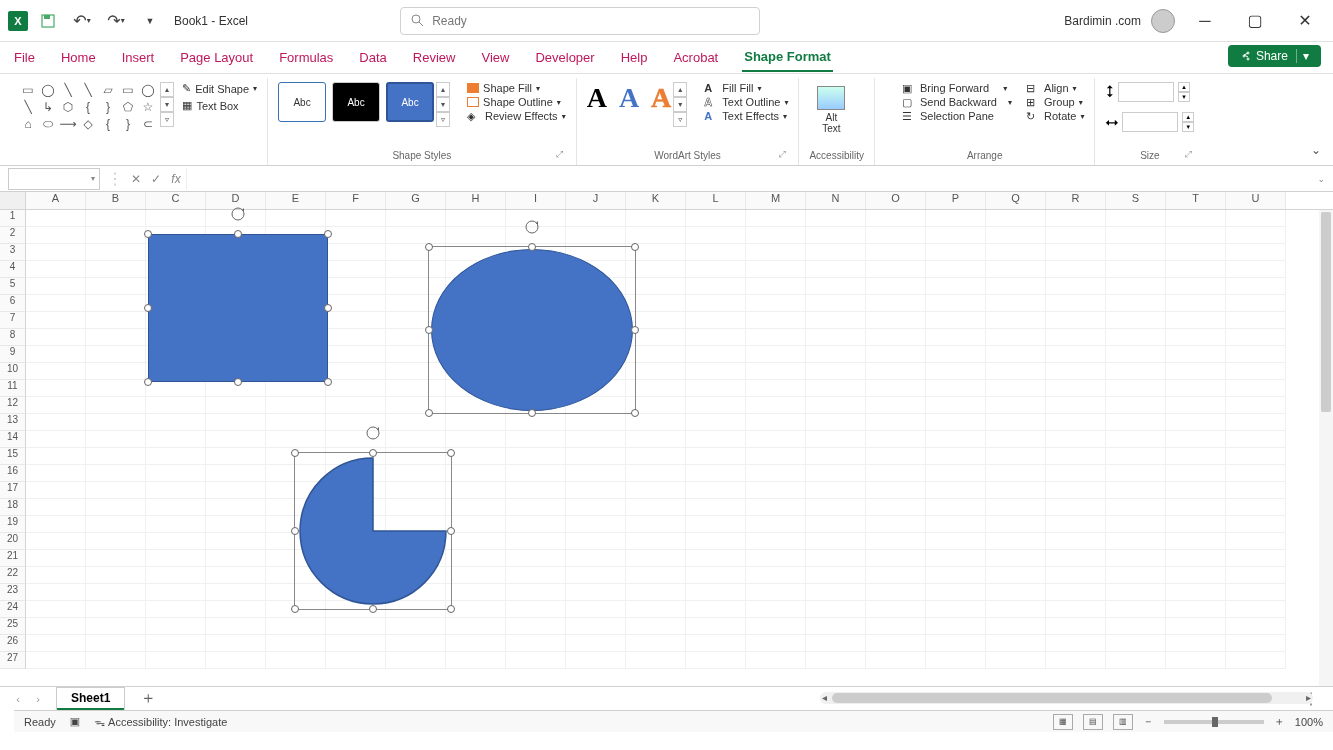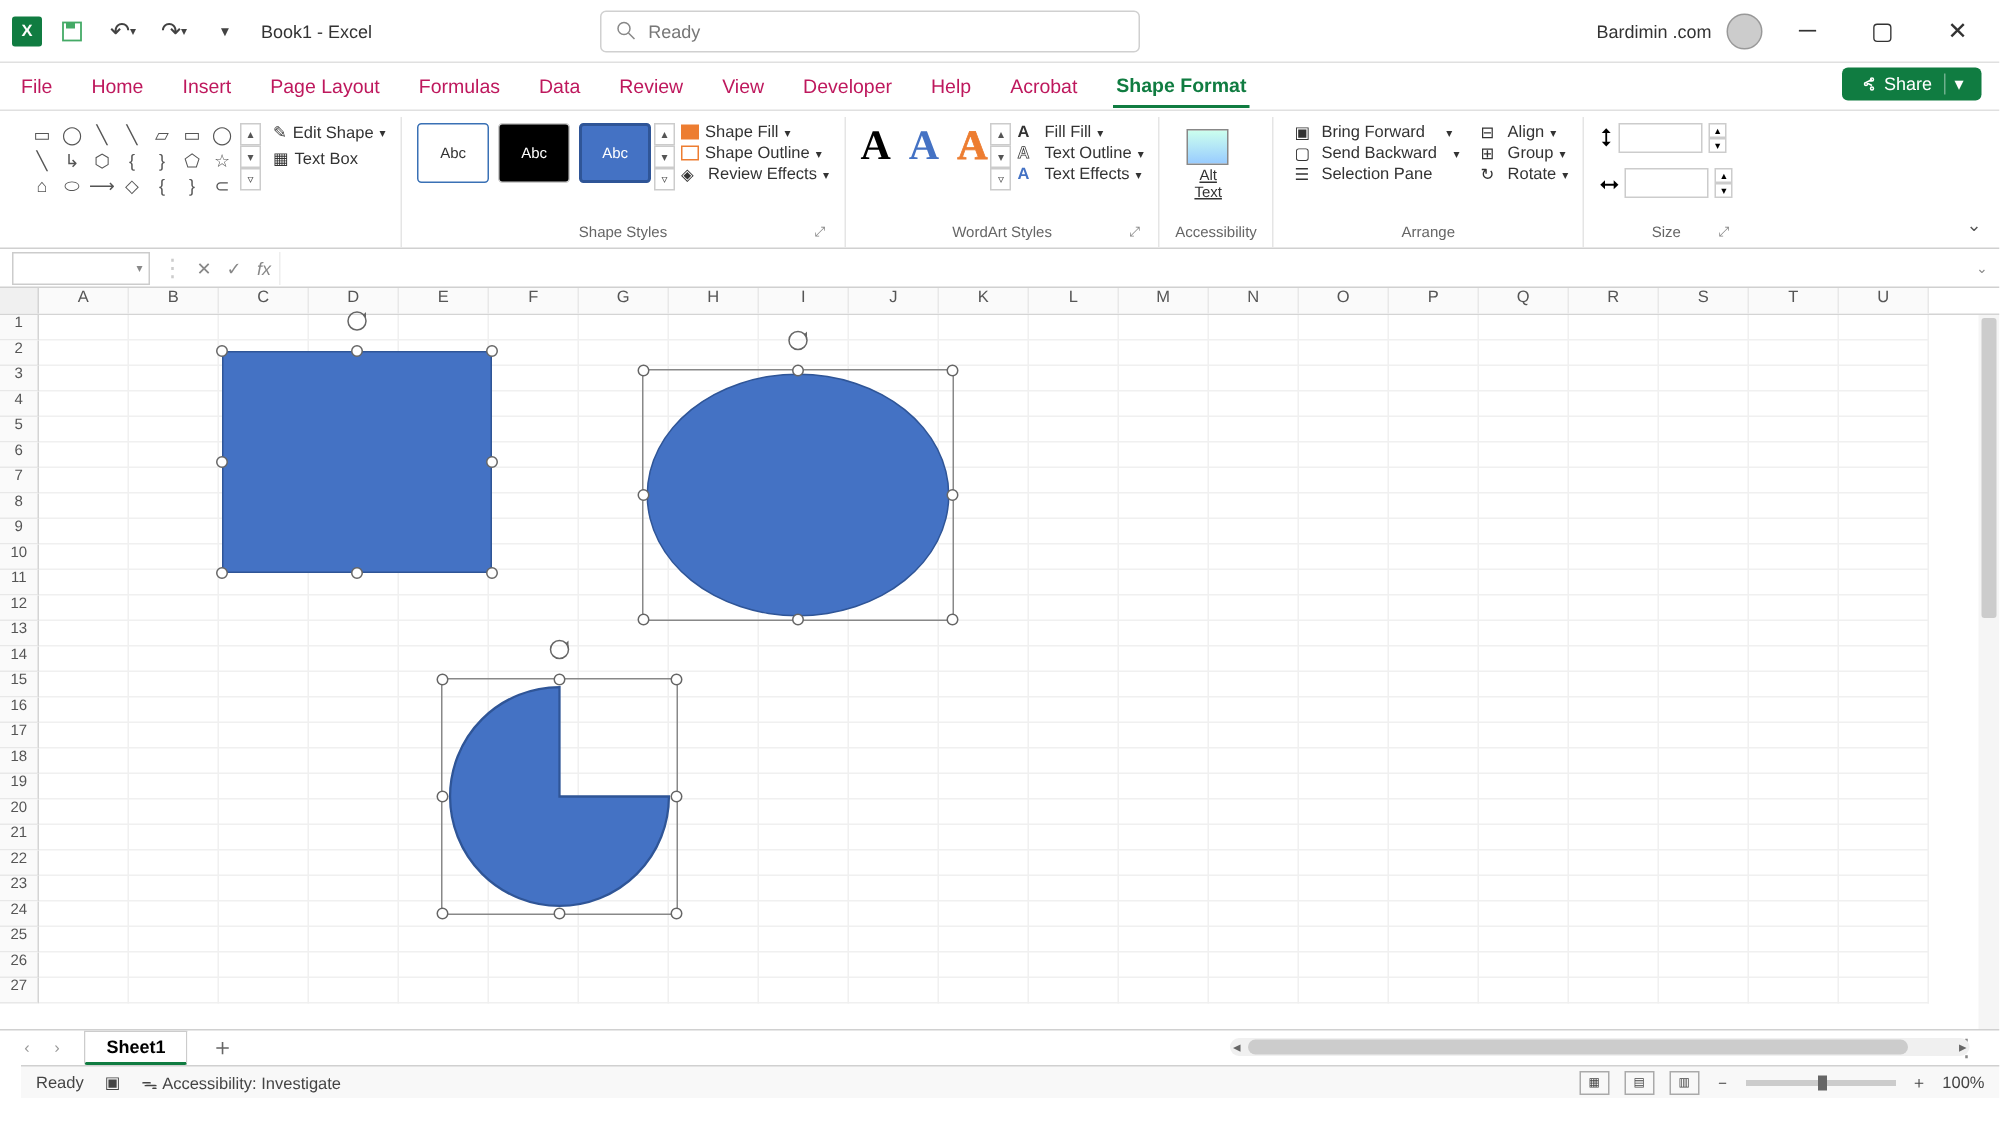--- a/index.html
+++ b/index.html
@@ -38,31 +38,31 @@
 
 .edit-shape-col { display:flex; flex-direction:column; gap:4px; margin-left:8px; font-size:11px; color:#333; }
 .edit-shape-col div { display:flex; align-items:center; gap:4px; }
 
 .style-gallery { display:flex; gap:6px; }
 .style-item { width:48px; height:40px; border:1px solid #ccc; border-radius:3px; display:flex; align-items:center; justify-content:center; font-size:10px; }
 .style-item.s1 { background:#fff; color:#333; border:1.5px solid #3a71b5; }
 .style-item.s2 { background:#000; color:#fff; }
 .style-item.s3 { background:#4472c4; color:#fff; border:2px solid #2f5597; }
 
-.ribbon-stack { display:flex; flex-direction:column; gap:2px; margin-left:4px; font-size:11px; color:#333; }
+.ribbon-stack { display:flex; flex-direction:column; gap:2px; margin-left:17px; font-size:11px; color:#333; }
 .ribbon-stack div { display:flex; align-items:center; gap:4px; white-space:nowrap; }
 .ribbon-stack .ico { width:14px; height:12px; display:inline-block; }
 
 .wordart-gallery { display:flex; gap:12px; align-items:center; }
 .wordart-gallery .wa { font-size:28px; font-weight:bold; font-family:Georgia,serif; }
 .wa1 { color:#000; }
 .wa2 { color:#4472c4; }
 .wa3 { color:#ed7d31; -webkit-text-stroke:0.5px #ed7d31; }
 
-.big-btn { display:flex; flex-direction:column; align-items:center; justify-content:flex-start; padding:4px 8px; font-size:10px; color:#333; gap:2px;text-decoration:underline; }
+.big-btn { display:flex; flex-direction:column; align-items:center; justify-content:flex-start; padding:4px 8px; font-size:10px; color:#333; gap:2px; }
 .big-btn .bico { width:28px; height:24px; border:1px solid #888; }
 
 .size-row { display:flex; align-items:center; gap:4px; margin-bottom:6px; }
 .size-row input { width:56px; height:20px; font-size:11px; border:1px solid #ccc; padding:0 4px; }
 .size-spins { display:flex; flex-direction:column; }
 .size-spins span { width:12px; height:10px; border:1px solid #ccc; font-size:7px; display:flex; align-items:center; justify-content:center; }
 
 .ribbon-collapse { position:absolute; right:12px; bottom:8px; font-size:12px; color:#555; }
 
 

